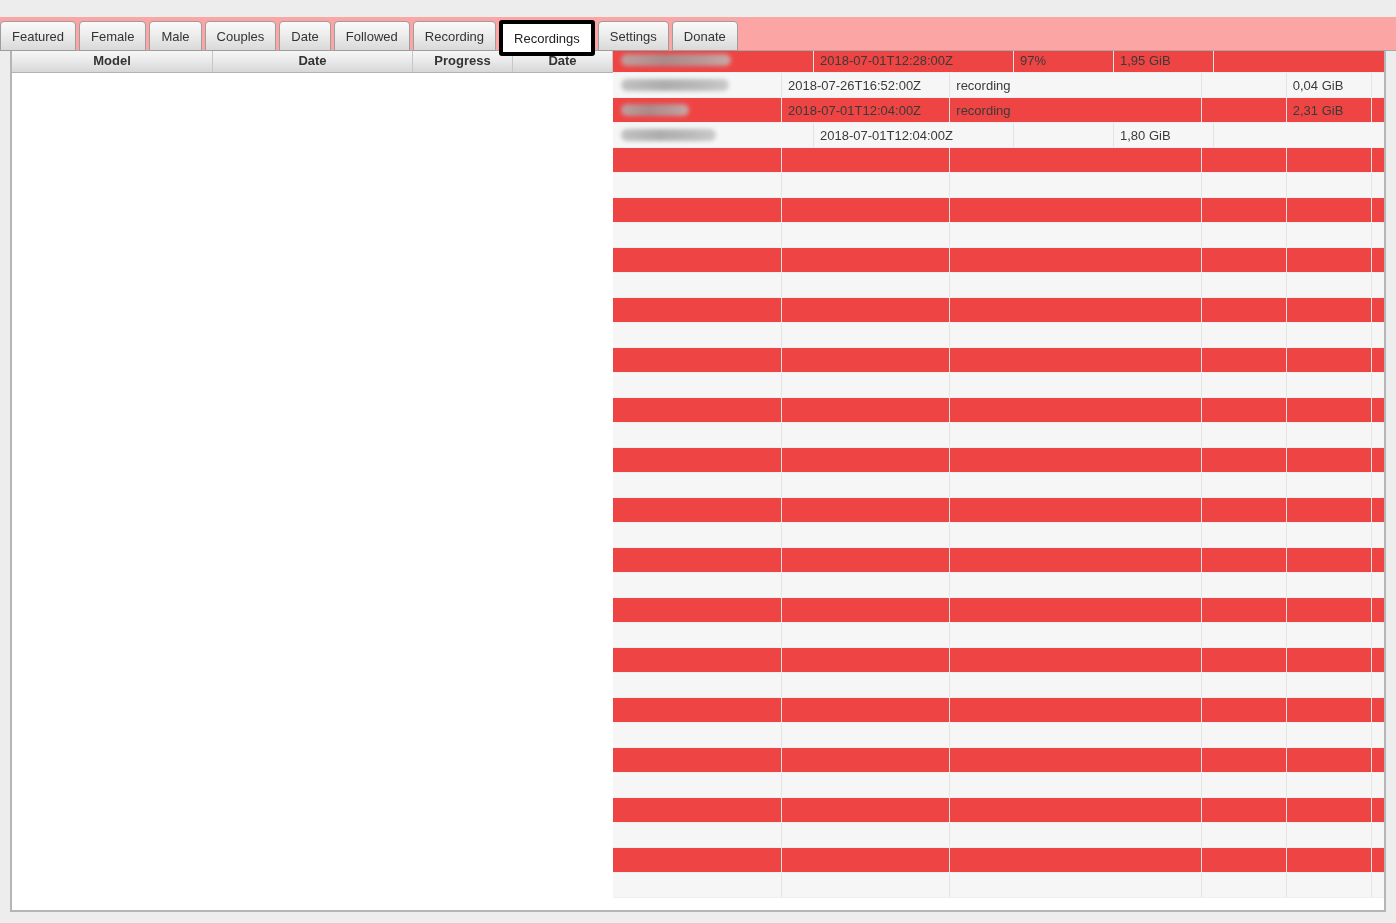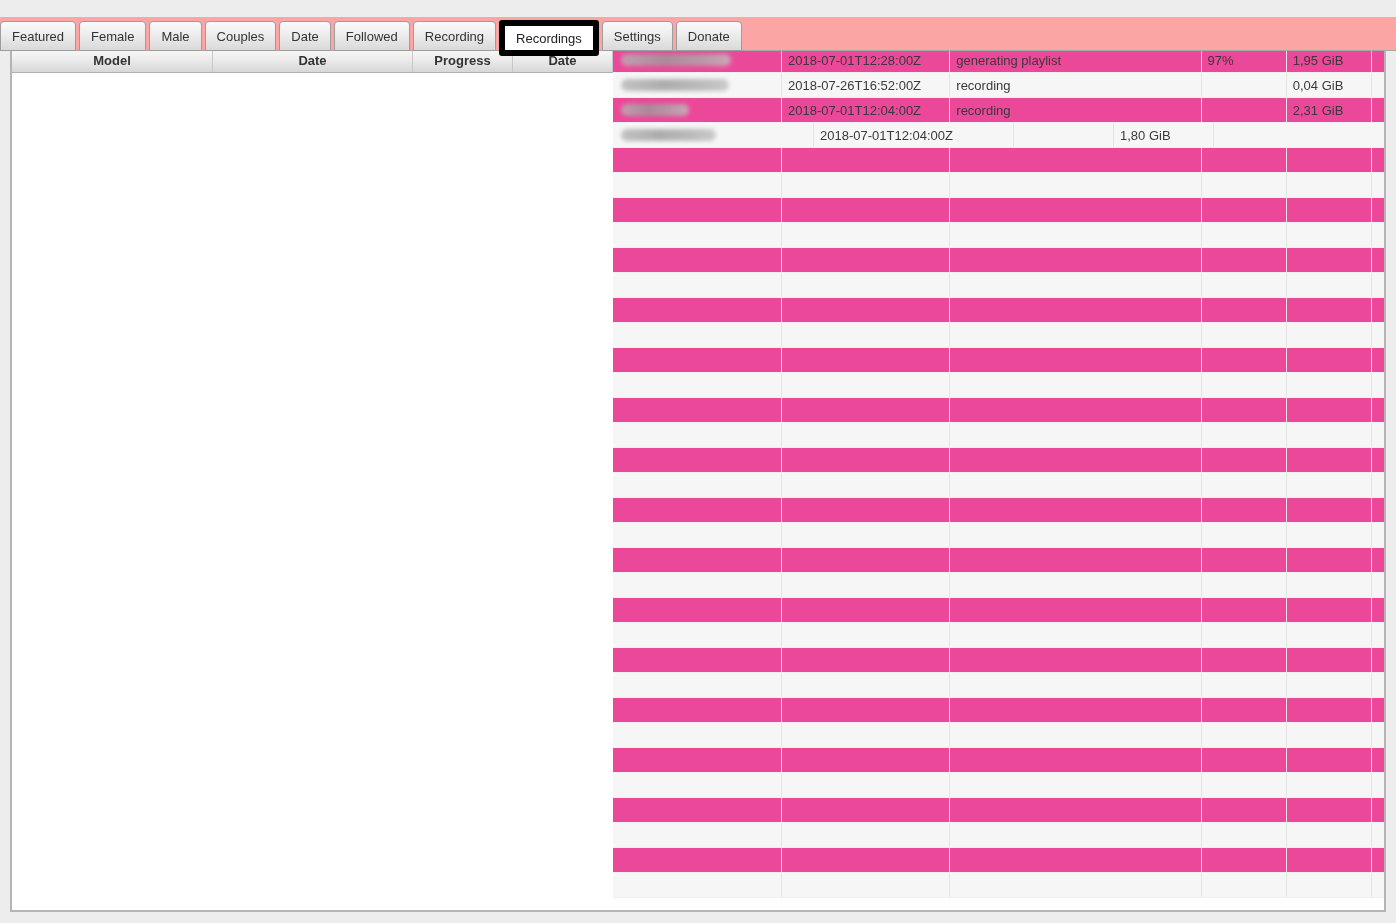--- a/index.html
+++ b/index.html
@@ -24,21 +24,21 @@
     padding:0 11px;
     display:flex;align-items:center;
     background:linear-gradient(180deg,#fafafa 0%,#ededed 45%,#d9d9d9 100%);
     border:1px solid #9d9d9d;
     border-radius:4px 4px 0 0;
     font-size:13px;color:#333;
     cursor:default;white-space:nowrap;
   }
   .tab.selected{
     background:#ffffff;
-    border:6px solid #000000;
+    border:4px solid #000000;
     border-radius:3px;
     height:36px;margin-bottom:-6px;
     color:#222;
     z-index:3;position:relative;
   }
   
   .table{
     position:absolute;left:10px;top:46px;right:10px;height:866px;
     box-sizing:border-box;
     border:2px solid #b5b5b5;
@@ -55,21 +55,21 @@
     box-sizing:border-box;
     display:flex;align-items:center;justify-content:center;
     border-right:1px solid #c7c7c7;
     font-size:13px;font-weight:bold;color:#333;
     overflow:hidden;white-space:nowrap;
   }
   .th:last-child{border-right:none;}
   .tbody{flex:1;overflow:hidden;display:flex;flex-direction:column;}
   .row{
     display:flex;flex:0 0 24px;height:24px;
-    background:#ec4899;
+    background:#ef4444;
     border-bottom:1px solid #efefef;
   }
   .row.alt{background:#f6f6f7;}
   .cell{
     box-sizing:border-box;
     display:flex;align-items:center;
     padding:0 6px;
     border-right:1px solid #e4e4e4;
     font-size:13px;color:#3a3a3a;
     overflow:hidden;white-space:nowrap;
@@ -113,21 +113,20 @@
       <div class="th c-progress">Progress</div>
       <div class="th c-size">Date</div>
       <div class="th c-extra"></div>
     </div>
   <div class="tbody" id="tbody">
       <div class="row">
         <div class="cell c-model">
           <div class="blob" style="width: 110px;"></div>
         </div>
         <div class="cell c-date">2018-07-01T12:28:00Z</div>
-        <div class="cell c-status">generating playlist</div>
         <div class="cell c-progress">97%</div>
         <div class="cell c-size">1,95 GiB</div>
         <div class="cell c-extra"></div>
       </div>
       <div class="row alt">
         <div class="cell c-model">
           <div class="blob" style="width: 108px;"></div>
         </div>
         <div class="cell c-date">2018-07-26T16:52:00Z</div>
         <div class="cell c-status">recording</div>

